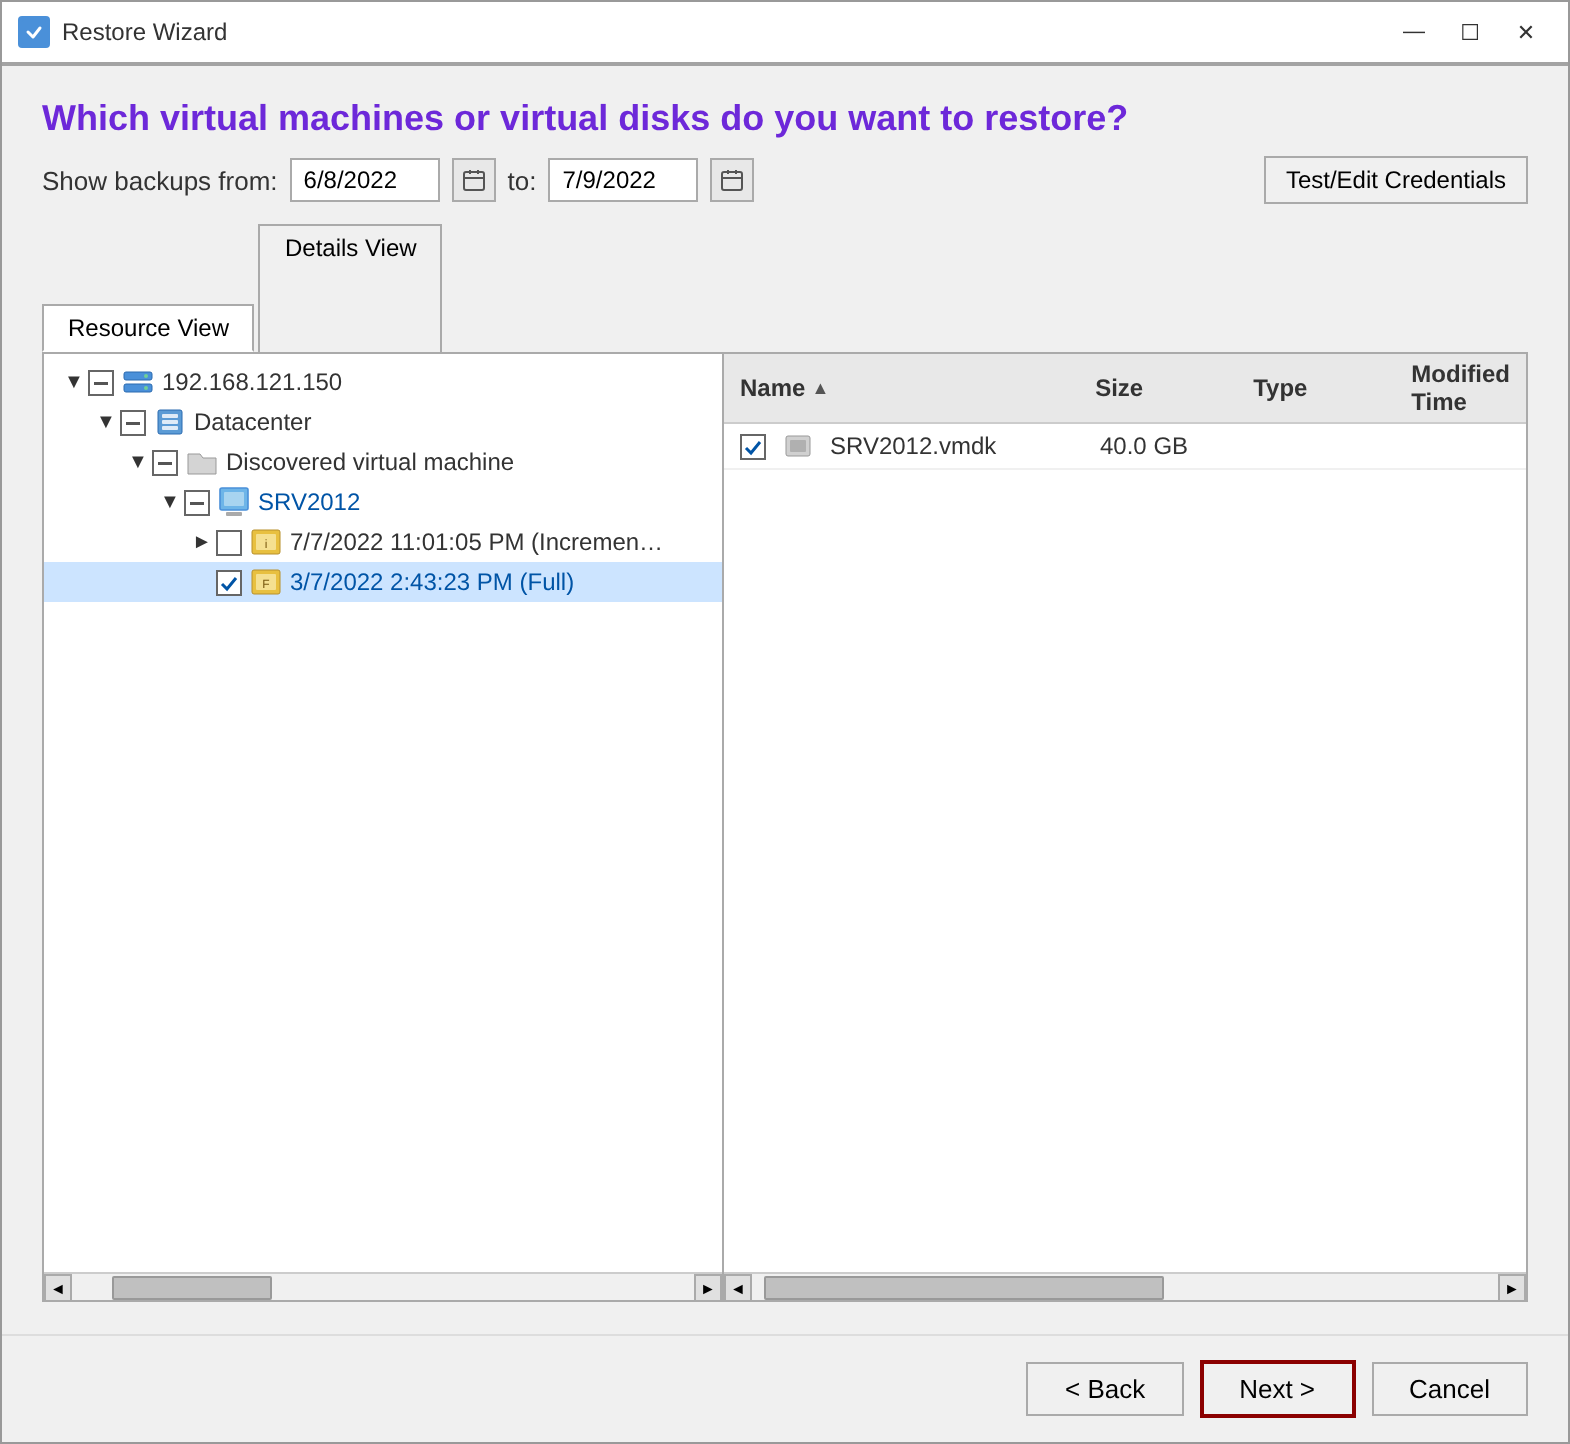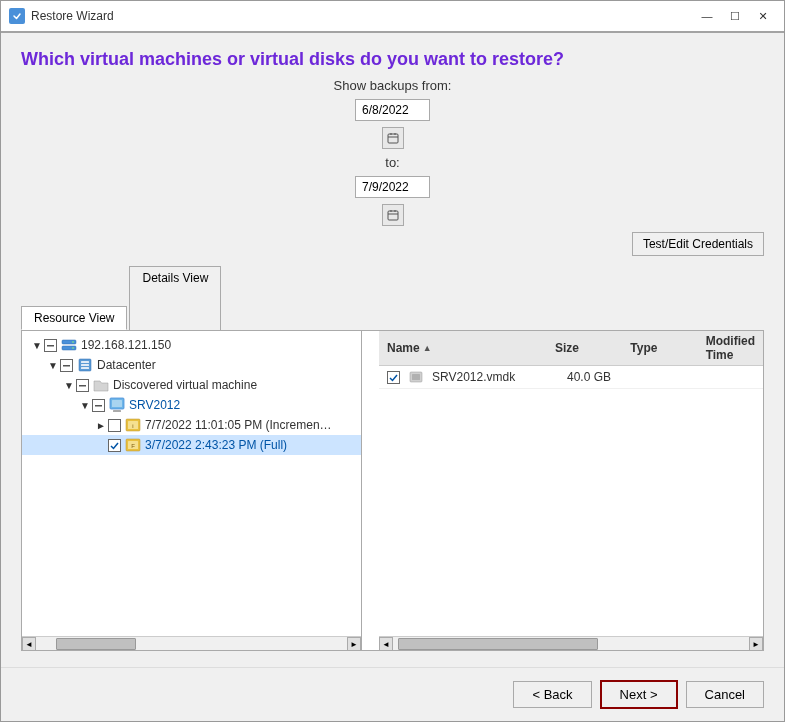--- a/index.html
+++ b/index.html
@@ -86,21 +86,20 @@
       color: #6d28d9;
       margin-bottom: 8px;
       font-weight: 700;
     }
 
     .filter-row {
       display: flex;
       align-items: center;
       gap: 6px;
       margin-bottom: 10px;
-      flex-direction: column;
     }
 
     .filter-label {
       font-size: 13px;
       color: #333;
     }
 
     .date-input {
       border: 1px solid #aaa;
       background: white;
@@ -247,21 +246,20 @@
     }
 
     .node-label.highlighted { color: #0054a6; font-weight: 500; }
 
     
     .detail-panel {
       flex: 1;
       display: flex;
       flex-direction: column;
       overflow: hidden;
-      margin-left: 17px;
     }
 
     .detail-header {
       display: flex;
       background: #e8e8e8;
       border-bottom: 1px solid #ccc;
       padding: 3px 0;
     }
 
     .detail-col {

